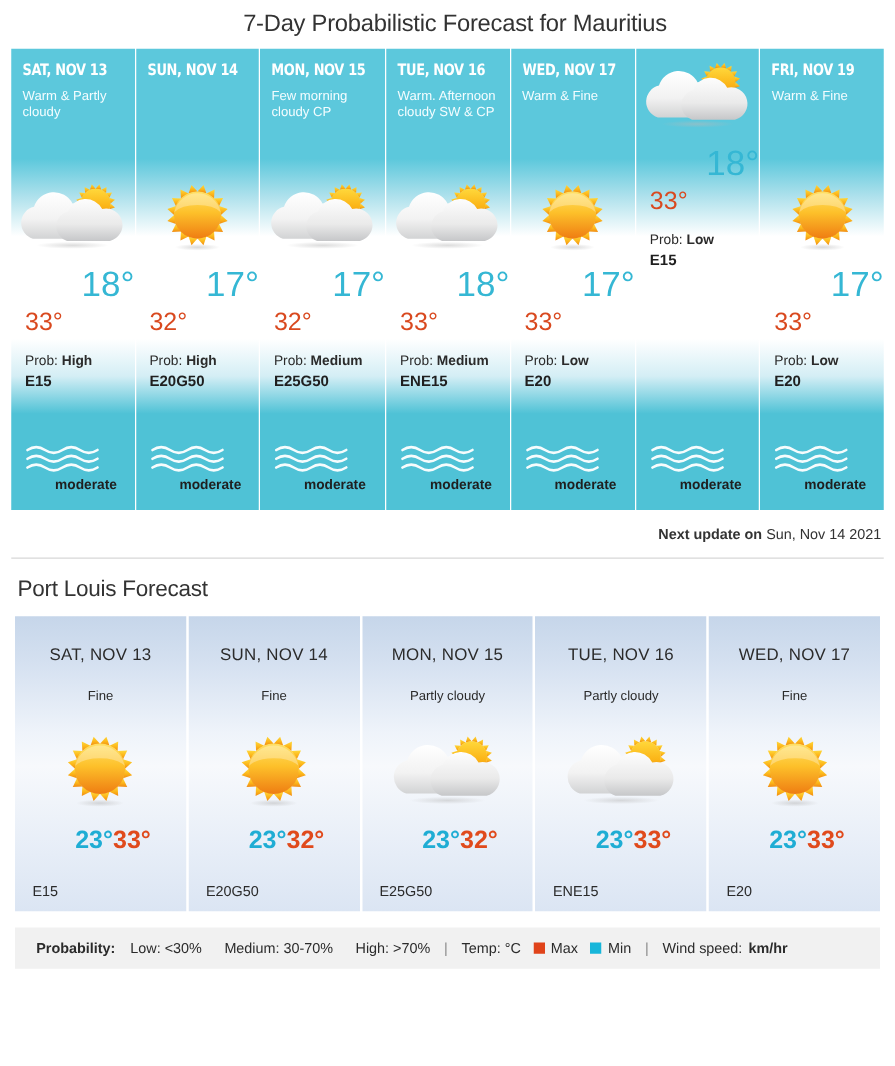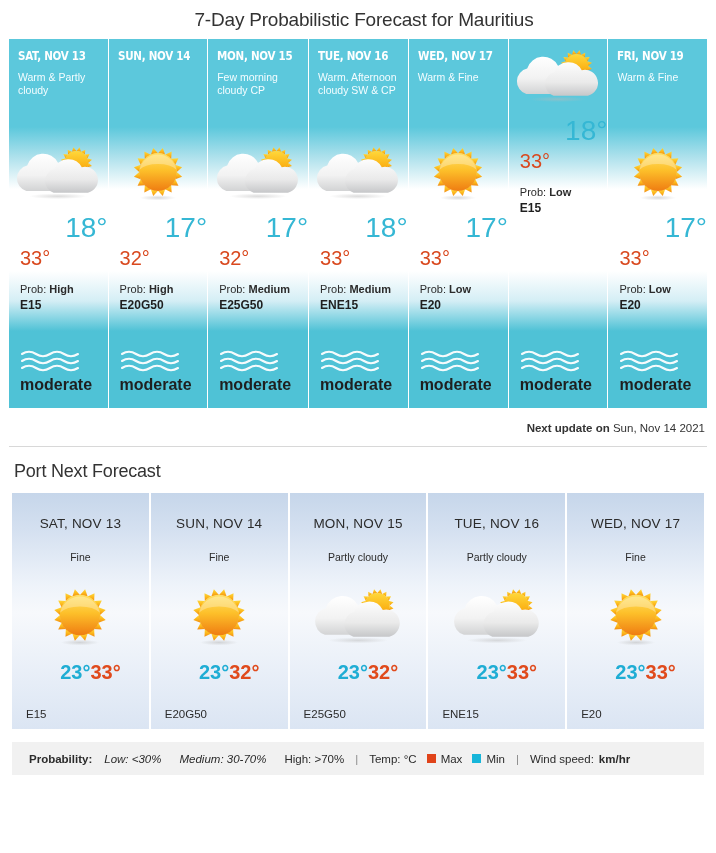--- a/index.html
+++ b/index.html
@@ -98,24 +98,25 @@
     padding: 3px 9px 0 11px;
     font-size: 12px;
     font-weight: 700;
     color: #1f1f1f;
   }
   .sea-slot {
     margin-top: auto;
     padding: 0 0 14px 11px;
   }
   .sea-label {
-    font-size: 16px;
+    font-size: 11px;
     font-weight: 700;
     color: #1f1f1f;
     padding-top: 4px;
+    margin-left: 24px;
   }
 
   .next-update {
     text-align: right;
     font-size: 11.5px;
     color: #333333;
     padding: 14px 11px 0 0;
   }
   .next-update b { font-weight: 700; text-align: right; }
 
@@ -182,21 +183,21 @@
     background: #f1f1f1;
     height: 33px;
     display: flex;
     align-items: center;
     font-size: 11.5px;
     color: #2b2b2b;
     padding-left: 17px;
   }
   .legend b { font-weight: 700; }
   .legend .sep { padding: 0 11px; color: #8a8a8a; }
-  .legend .gap { padding-right: 18px; font-style: italic; }
+  .legend .gap { padding-right: 18px; }
   .swatch {
     display: inline-block;
     width: 9px; height: 9px;
     margin: 0 5px 0 10px;
     vertical-align: -1px;
   }
 
   
   .wicon { display: block; }
 </style>
@@ -650,21 +651,21 @@
       </div>
     </div>
 
   <div class="next-update">
     <b>Next update on</b>
     <span>Sun, Nov 14 2021</span>
   </div>
 
   <div class="divider"></div>
 
-  <h2 class="section-title">Port Next Forecast</h2>
+  <h2 class="section-title">Port Louis Forecast</h2>
 
   <div class="pl-panel" id="plPanel">
       <div class="pl-col">
     <div class="pl-day">SAT, NOV 13</div>
     <div class="pl-desc">Fine</div>
     <div class="pl-icon">
           <svg class="wicon" width="64" height="64" viewBox="0 0 64 64">
     <defs>
       <linearGradient id="sg" x1="0" y1="0" x2="0" y2="1">
         <stop offset="0%" stop-color="#ffd83b"></stop>

